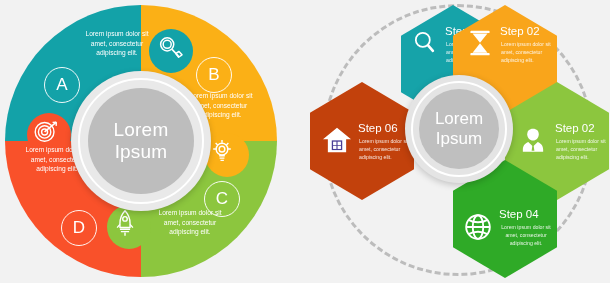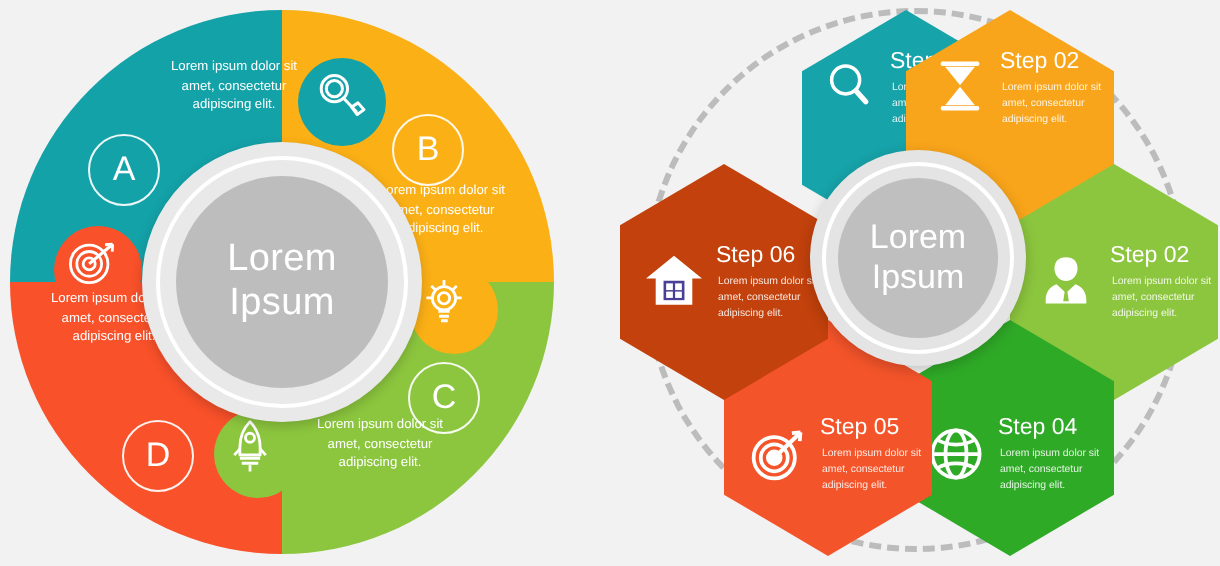--- a/index.html
+++ b/index.html
@@ -97,21 +97,21 @@
     box-sizing:border-box;
   }
   .hex{
     position:absolute;width:104px;height:118px;
     clip-path:polygon(50% 0,100% 26%,100% 74%,50% 100%,0 74%,0 26%);
   }
   .hex .hex-inner{position:absolute;inset:0;}
   .hex.s1{background:#16a3a9;left:96px;top:5px;}
   .hex.s2{background:#f9a51b;left:148px;top:5px;}
   .hex.s3{background:#8cc63e;left:200px;top:82px;}
-  .hex.s4{background:#2faa27;left:148px;top:160px;}
+  .hex.s4{background:#2faa27;left:148px;top:160px;text-align:center;}
   .hex.s5{background:#f4542a;left:57px;top:160px;}
   .hex.s6{background:#c2410c;left:5px;top:82px;}
 
   .step-title{
     position:absolute;color:#fff;font-size:11.5px;white-space:nowrap;
   }
   .step-body{
     position:absolute;color:rgba(255,255,255,.88);
     font-size:5.2px;line-height:1.5;width:52px;
   }
@@ -289,35 +289,20 @@
             <path d="M3.4 16 h25.2"></path>
             <path d="M6 8.4 c5.6 3.4 14.4 3.4 20 0"></path>
             <path d="M6 23.6 c5.6-3.4 14.4-3.4 20 0"></path>
           </svg>
         </div>
         <div class="step-title">Step 04</div>
         <div class="step-body">Lorem ipsum dolor sit amet, consectetur adipiscing elit.</div>
       </div>
     </div>
 
-    <div class="hex s5">
-      <div class="hex-inner">
-        <div class="hexicon">
-          <svg width="30" height="30" viewBox="0 0 32 32" fill="none" stroke="#fff" stroke-width="2">
-            <circle cx="14" cy="18" r="11"></circle>
-            <circle cx="14" cy="18" r="7.2"></circle>
-            <circle cx="14" cy="18" r="3.4" fill="#fff"></circle>
-            <path d="M14 18 L28 4.5" stroke-width="2.2"></path>
-            <path d="M28 4.5 l-0.4 4.6 M28 4.5 l-4.6 0.4" stroke-linejoin="round"></path>
-          </svg>
-        </div>
-        <div class="step-title">Step 05</div>
-        <div class="step-body">Lorem ipsum dolor sit amet, consectetur adipiscing elit.</div>
-      </div>
-    </div>
 
     <div class="hex s6">
       <div class="hex-inner">
         <div class="hexicon">
           <svg width="30" height="28" viewBox="0 0 32 30" fill="#fff">
             <path d="M16 2 L31 14.2 h-5.2 v14 H6.2 v-14 H1 z"></path>
             <rect x="10.4" y="15.4" width="11.2" height="10.4" fill="#4a3f96"></rect>
             <rect x="11.8" y="16.8" width="3.6" height="3.6" fill="#fff"></rect>
             <rect x="16.6" y="16.8" width="3.6" height="3.6" fill="#fff"></rect>
             <rect x="11.8" y="21.2" width="3.6" height="3.4" fill="#fff"></rect>

